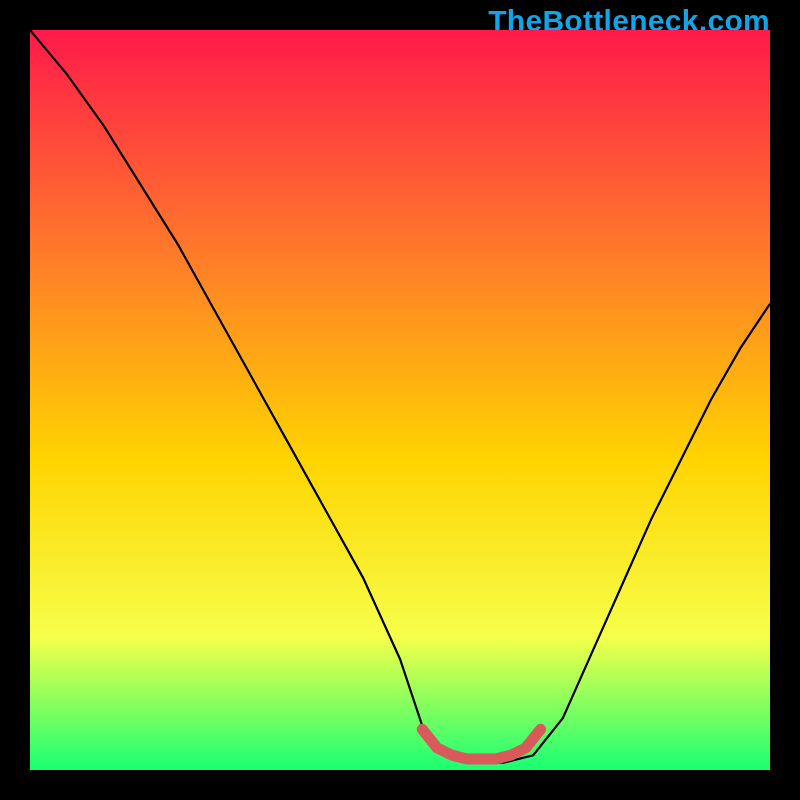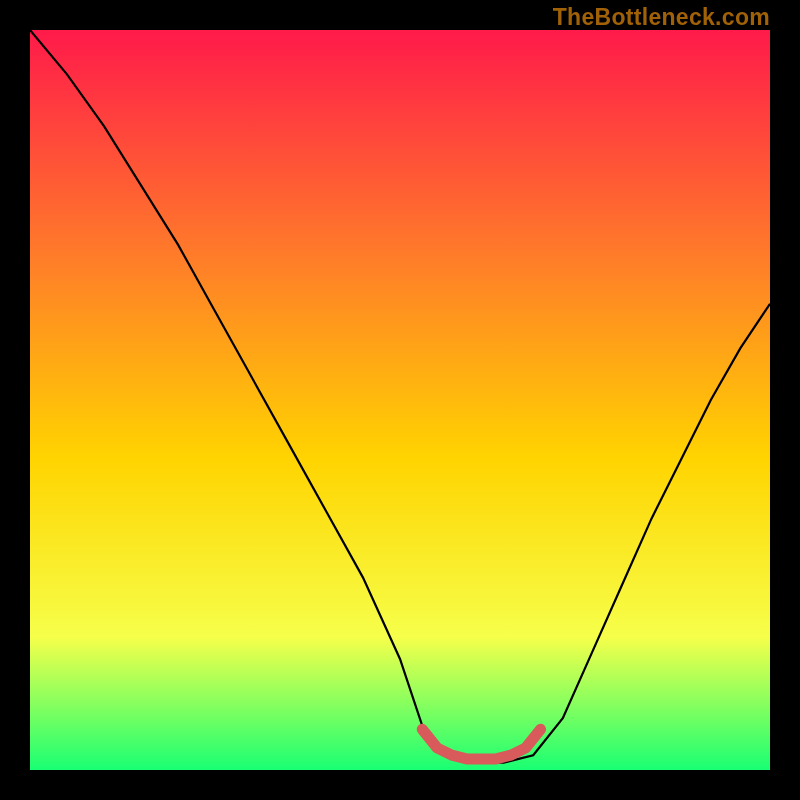--- a/index.html
+++ b/index.html
@@ -21,23 +21,23 @@
     left: 30px;
     top: 30px;
     width: 740px;
     height: 740px;
   }
   .watermark {
     position: absolute;
     top: 4px;
     right: 30px;
     font-family: Arial, Helvetica, sans-serif;
-    font-size: 23px;
+    font-size: 30px;
     font-weight: bold;
-    color: #a16207;
+    color: #0ea5e9;
     letter-spacing: 0.3px;
   }
 </style>
 </head>
 <body>
 
 <div class="frame">
 
   <div class="watermark">TheBottleneck.com</div>
 

